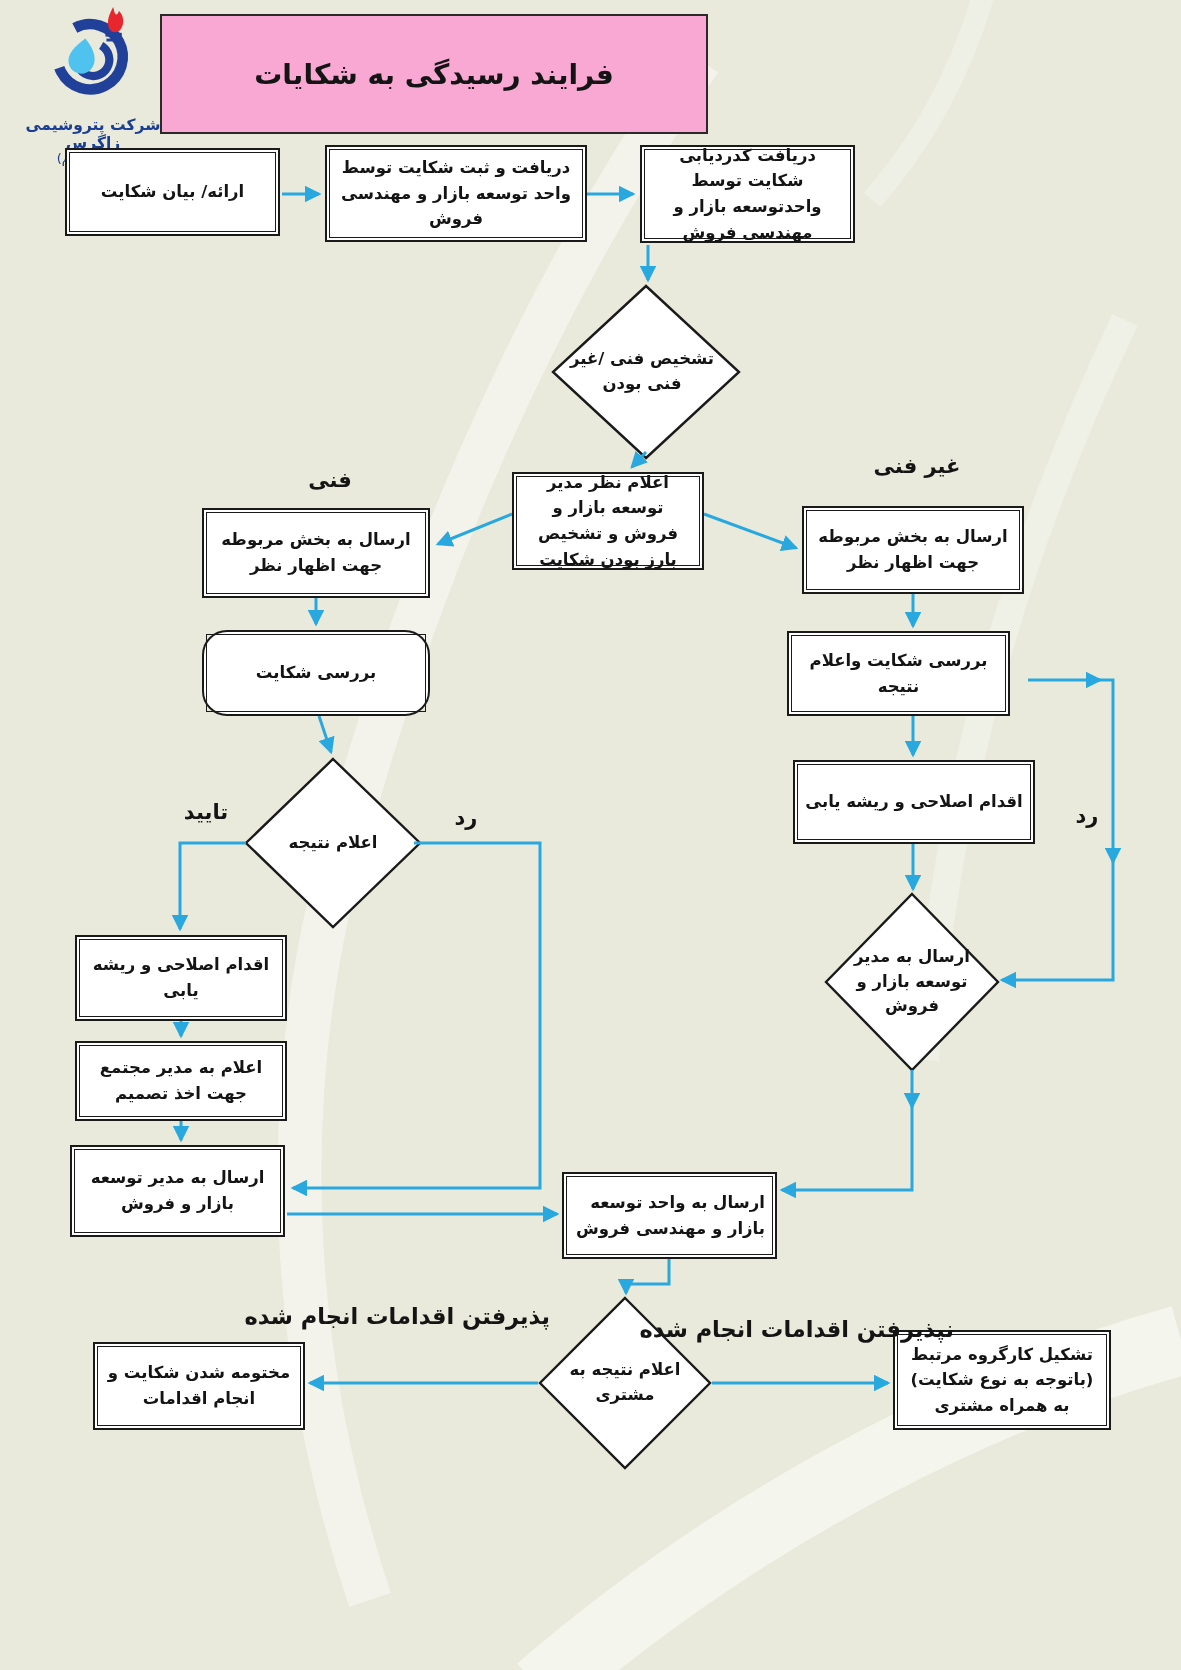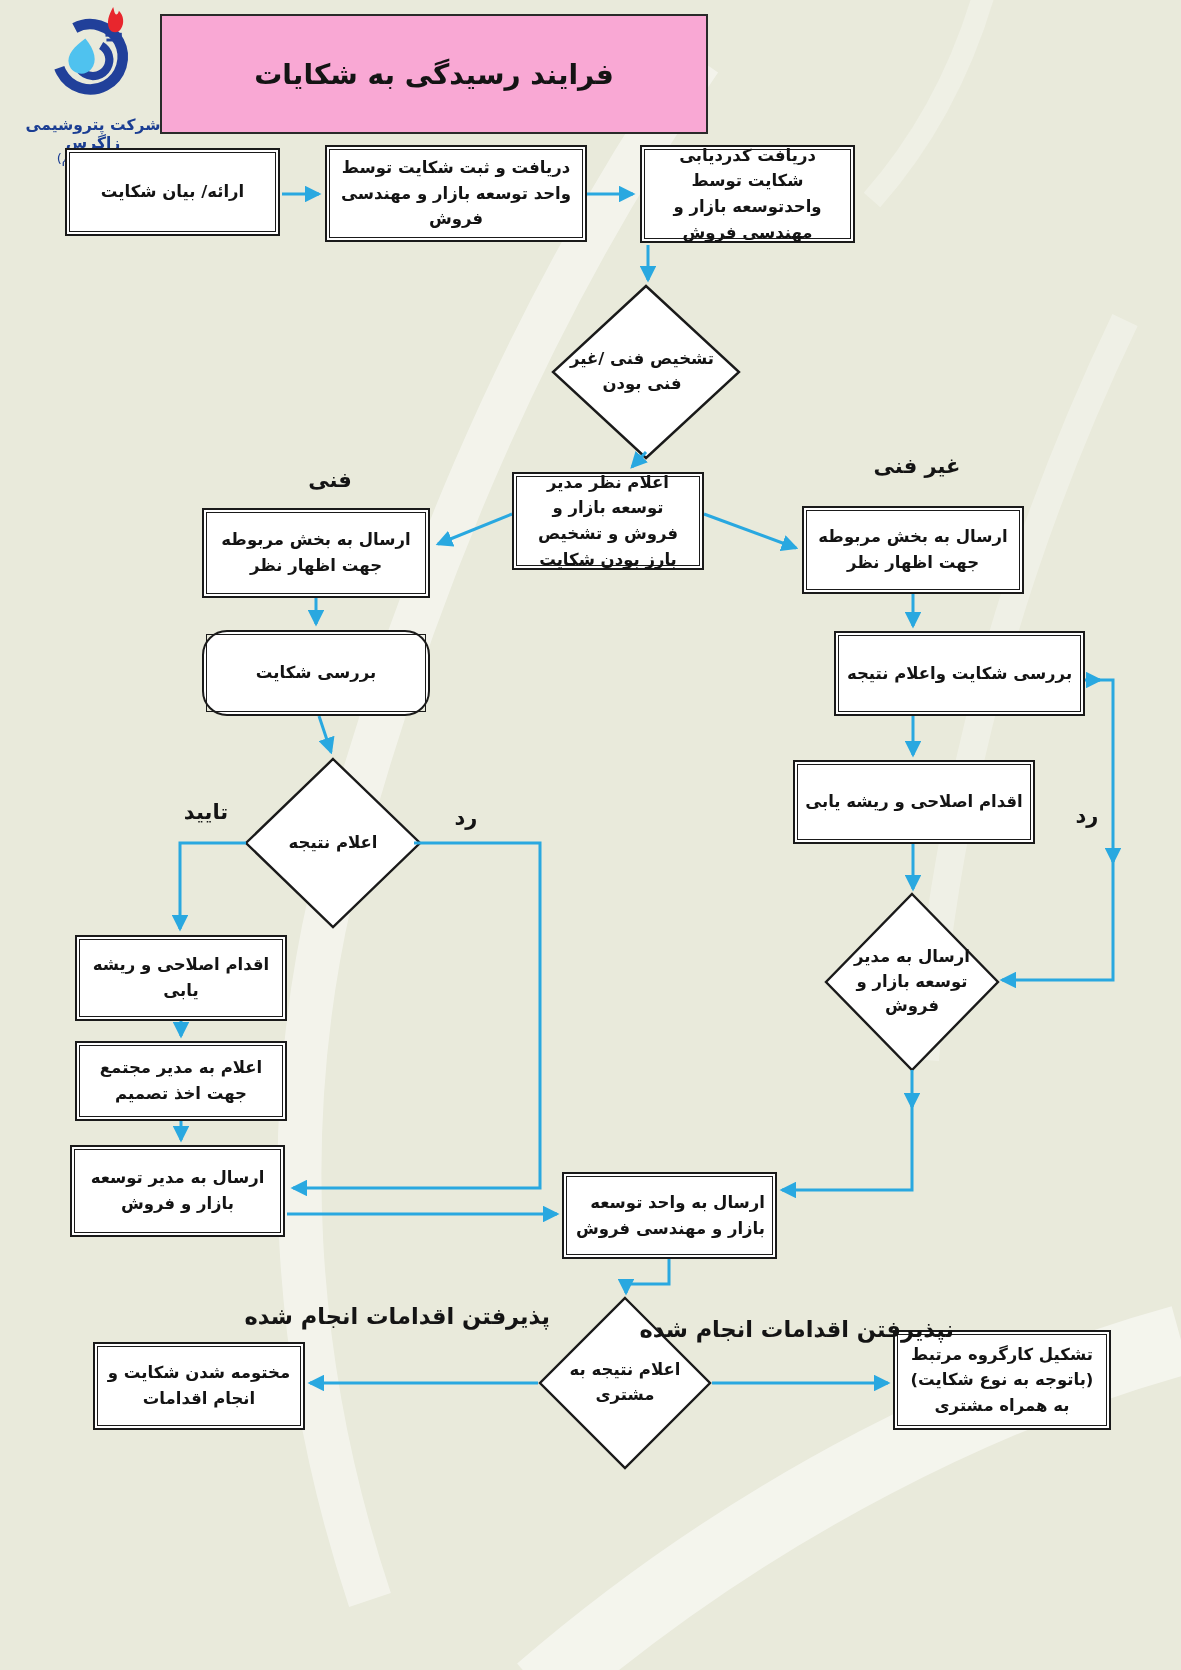--- a/index.html
+++ b/index.html
@@ -34,21 +34,21 @@
   }
   .biglabel{font-size:22.5px;}
   
   #n1{left:65px;top:148px;width:215px;height:88px;}
   #n2{left:325px;top:145px;width:262px;height:97px;}
   #n3{left:640px;top:145px;width:215px;height:98px;}
   #n4{left:512px;top:472px;width:192px;height:98px;}
   #n5{left:202px;top:508px;width:228px;height:90px;}
   #n6{left:802px;top:506px;width:222px;height:88px;}
   #n7{left:202px;top:630px;width:228px;height:86px;border-radius:25px;}
-  #n8{left:834px;top:631px;width:251px;height:85px;}
+  #n8{left:787px;top:631px;width:223px;height:85px;}
   #n9{left:793px;top:760px;width:242px;height:84px;}
   #n10{left:75px;top:935px;width:212px;height:86px;}
   #n11{left:75px;top:1041px;width:212px;height:80px;}
   #n12{left:70px;top:1145px;width:215px;height:92px;}
   #n13{left:562px;top:1172px;width:215px;height:87px;text-align:right;}
   #n14{left:93px;top:1342px;width:212px;height:88px;}
   #n15{left:893px;top:1330px;width:218px;height:100px;}
   
   #d1t{left:567px;top:328px;width:150px;height:88px;}
   #d2t{left:837px;top:922px;width:150px;height:120px;}

